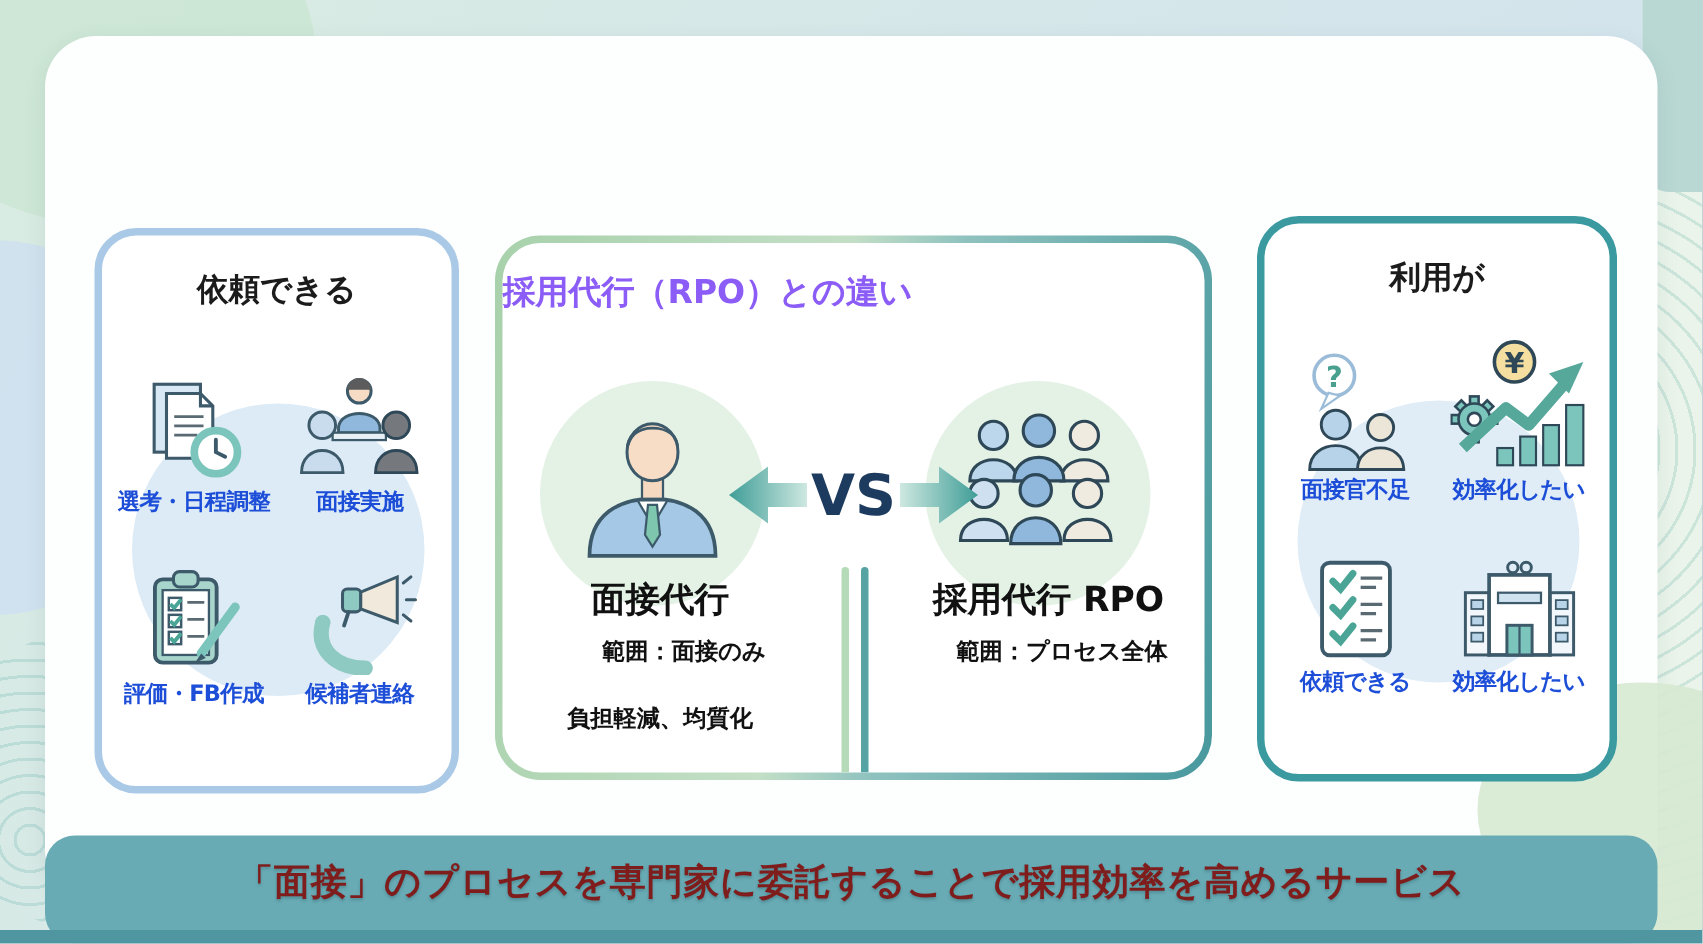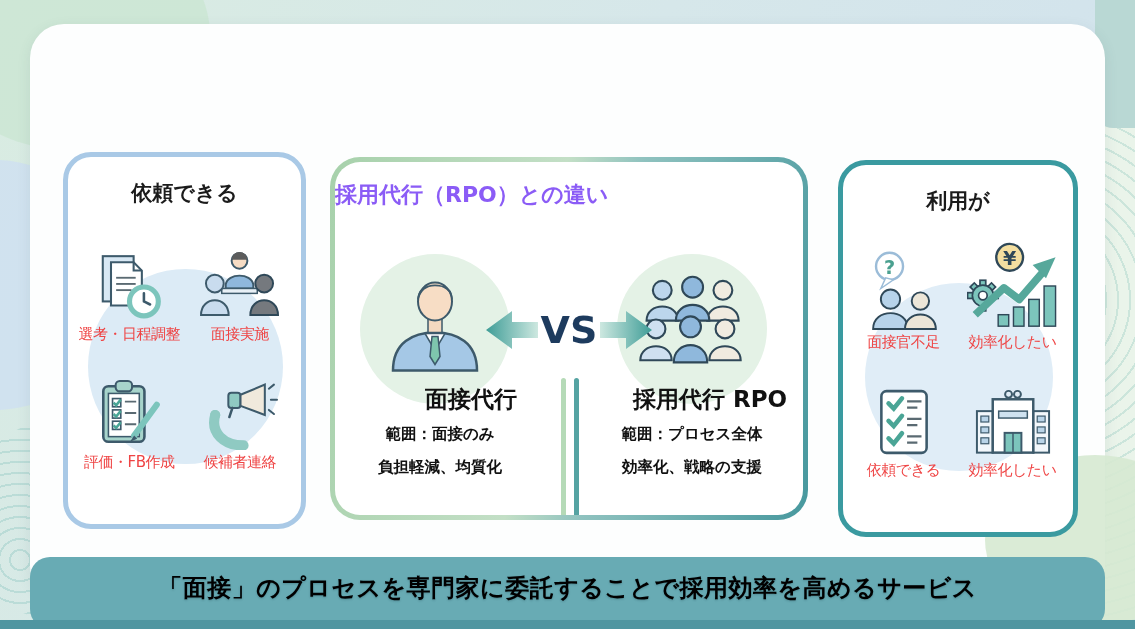--- a/index.html
+++ b/index.html
@@ -21,52 +21,52 @@
   
   .canvas{position:absolute;left:30px;top:24px;width:1075px;height:576px;border-radius:34px;
           background:#fdfefe;box-shadow:0 4px 14px rgba(60,90,100,.10);}
   
   .main-title{position:absolute;left:0;top:46px;width:100%;text-align:center;
           font-size:43px;font-weight:800;color:#16334d;letter-spacing:3px;
           text-shadow:0 1px 1px rgba(20,50,70,.25);}
   
   .panel{position:absolute;background:#fff;border-radius:28px;overflow:hidden;}
   .panel.tasks{left:63px;top:152px;width:233px;height:367px;border:5px solid #a9c9e6;}
-  .panel.companies{left:838px;top:160px;width:230px;height:367px;border:5px solid #3a9aa0;}
+  .panel.companies{left:838px;top:144px;width:230px;height:367px;border:5px solid #3a9aa0;}
   .panel .bg-circle{position:absolute;border-radius:50%;background:#dcebf6;}
   .panel.tasks .bg-circle{left:20px;top:112px;width:195px;height:195px;}
   .panel.companies .bg-circle{left:22px;top:118px;width:188px;height:188px;background:#e0edf7;}
   .panel-title{position:relative;margin-top:22px;text-align:center;font-size:21px;line-height:1.4;
           font-weight:700;color:#1b1b1b;}
   .icon-grid{position:relative;display:grid;grid-template-columns:1fr 1fr;margin-top:8px;padding:0 6px;}
   .icon-cell{display:flex;flex-direction:column;align-items:center;justify-content:flex-end;height:128px;}
-  .icon-cell .label{font-size:15px;font-weight:400;color:#ef4444;letter-spacing:-.5px;white-space:nowrap;margin-top:3px;}
+  .icon-cell .label{font-size:15px;font-weight:700;color:#1d4ed8;letter-spacing:-.5px;white-space:nowrap;margin-top:3px;}
   
   .cmp-wrap{position:absolute;left:330px;top:157px;width:478px;height:363px;border-radius:30px;padding:5px;
           box-sizing:border-box;
           background:linear-gradient(100deg,#a7d1ab 0%,#c3dfc6 44%,#8fc2bf 58%,#47989e 100%);}
   .cmp-inner{position:relative;width:100%;height:100%;background:#fff;border-radius:25px;overflow:hidden;}
   .cmp-title{position:absolute;left:0;top:18px;width:100%;text-align:left;
           font-size:22px;font-weight:800;color:#8b5cf6;}
   .cmp-circle{position:absolute;width:150px;height:150px;border-radius:50%;background:#e4f2e6;top:92px;}
   .cmp-circle.l{left:25px;} .cmp-circle.r{left:282px;}
   .cmp-icon{position:absolute;top:104px;}
   .cmp-icon.l{left:50px;} .cmp-icon.r{left:298px;}
   .vs-svg{position:absolute;left:149px;top:138px;}
   .cmp-col-label{position:absolute;top:222px;text-align:center;font-size:23px;font-weight:800;color:#111;}
-  .cmp-col-label.l{left:0;width:210px;padding-left:31px;} .cmp-col-label.r{left:264px;width:222px;}
+  .cmp-col-label.l{left:0;width:210px;} .cmp-col-label.r{left:253px;width:222px;}
   .cmp-line{position:absolute;text-align:center;font-size:15.5px;font-weight:700;color:#111;white-space:nowrap;}
   .cmp-line.l{left:0;width:210px;} .cmp-line.r{left:246px;width:222px;}
-  .cmp-line.row1{top:262px;} .cmp-line.row2{top:295px;}
+  .cmp-line.row1{top:262px;margin-left:16px;} .cmp-line.row2{top:307px;}
   .divider{position:absolute;top:216px;bottom:0;width:5px;border-radius:3px 3px 0 0;}
   .divider.l{left:226px;background:#b5dab7;} .divider.r{left:239px;background:#55a3a2;}
   
   .banner{position:absolute;left:30px;top:557px;width:1075px;height:72px;border-radius:20px;
           background:#68abb4;}
-  .banner-text{width:100%;text-align:center;font-size:24px;font-weight:800;color:#000000;line-height:62px;
+  .banner-text{width:100%;text-align:center;font-size:24px;font-weight:800;color:#7f1d1d;line-height:62px;
           text-shadow:0 1px 2px rgba(30,70,80,.3);letter-spacing:.5px;}
   .bottom-strip{position:absolute;left:0;top:620px;width:1135px;height:9px;background:#4f96a1;}
   svg{display:block;}
 </style>
 </head>
 <body>
 
 <div id="stage">
 
   <div class="blob-tl"></div>
@@ -214,21 +214,20 @@
         <polygon points="2,30 28,11 28,22 54,22 54,38 28,38 28,49" fill="url(#gl)"></polygon>
         <polygon points="168,30 142,11 142,22 116,22 116,38 142,38 142,49" fill="url(#gr)"></polygon>
         <text x="85" y="43" text-anchor="middle" font-size="38" font-weight="900" fill="#1d3b5e">VS</text>
       </svg>
 
       <div class="cmp-col-label l">面接代行</div>
       <div class="cmp-col-label r">採用代行 RPO</div>
       <div class="cmp-line l row1">範囲：面接のみ</div>
       <div class="cmp-line l row2">負担軽減、均質化</div>
       <div class="cmp-line r row1">範囲：プロセス全体</div>
-      <div class="cmp-line r row2">効率化、戦略の支援</div>
       <div class="divider l"></div>
       <div class="divider r"></div>
     </div>
   </div>
 
   <div class="panel companies">
     <div class="bg-circle"></div>
     <div class="panel-title">
       <span style="display:block">利用が</span>
     </div>

